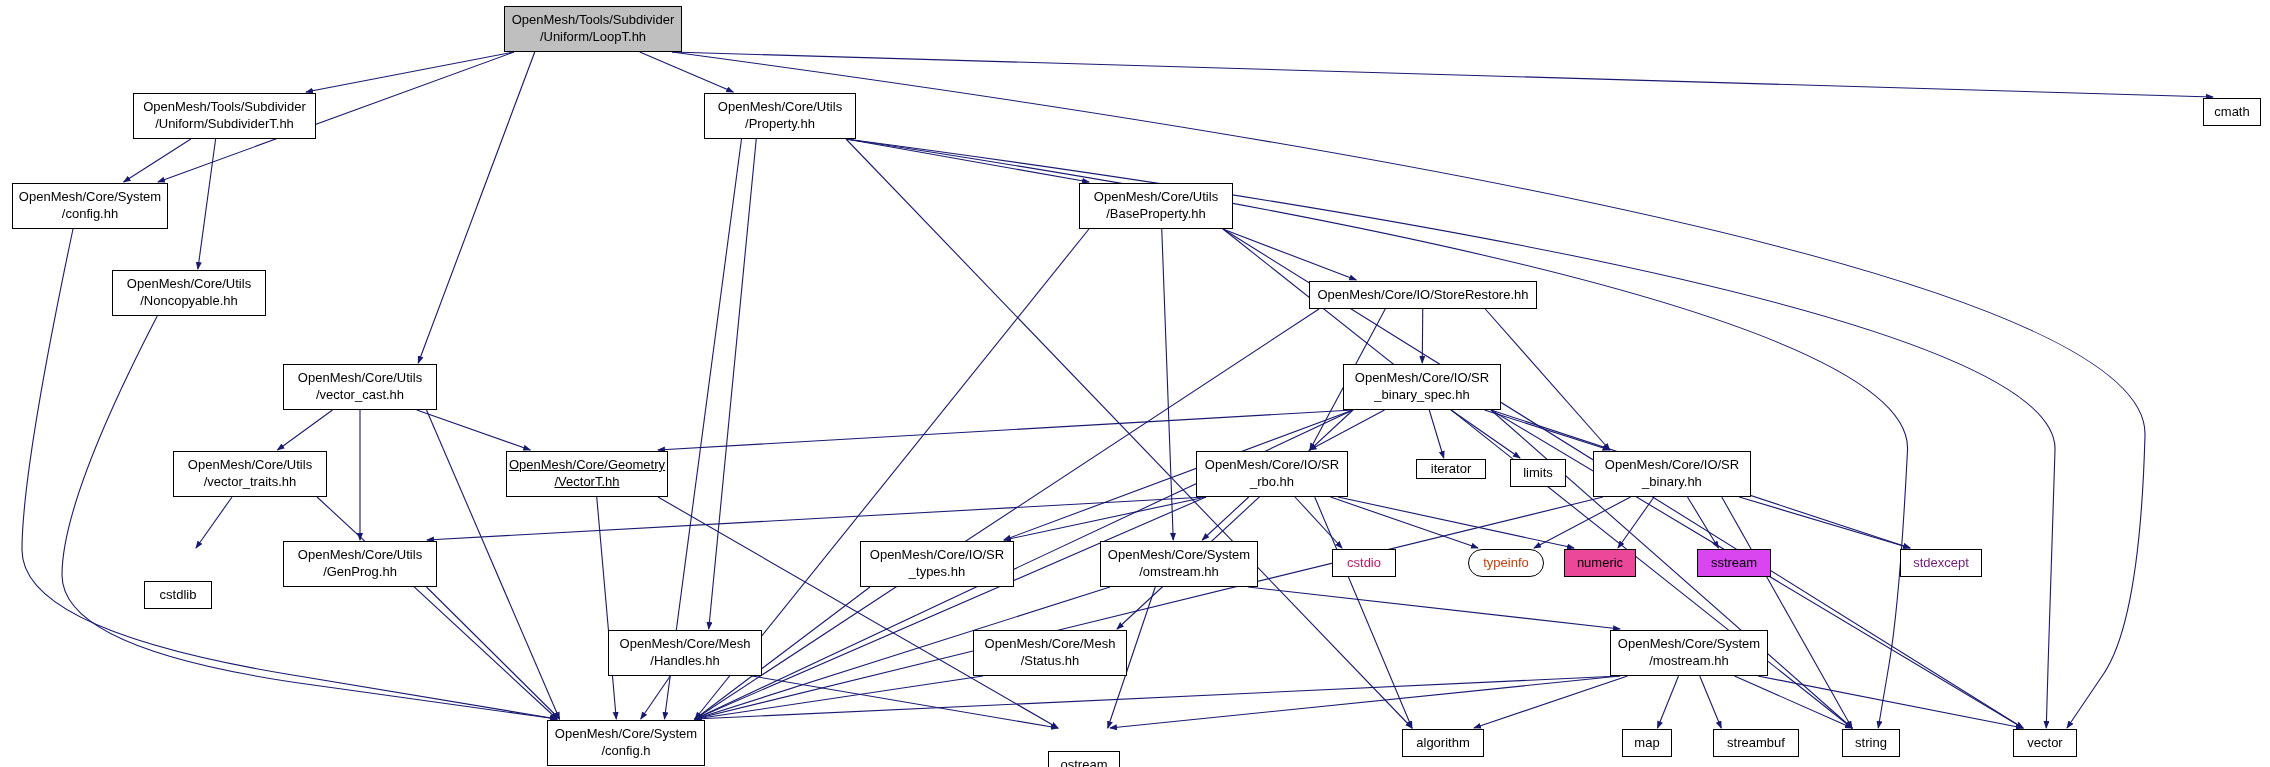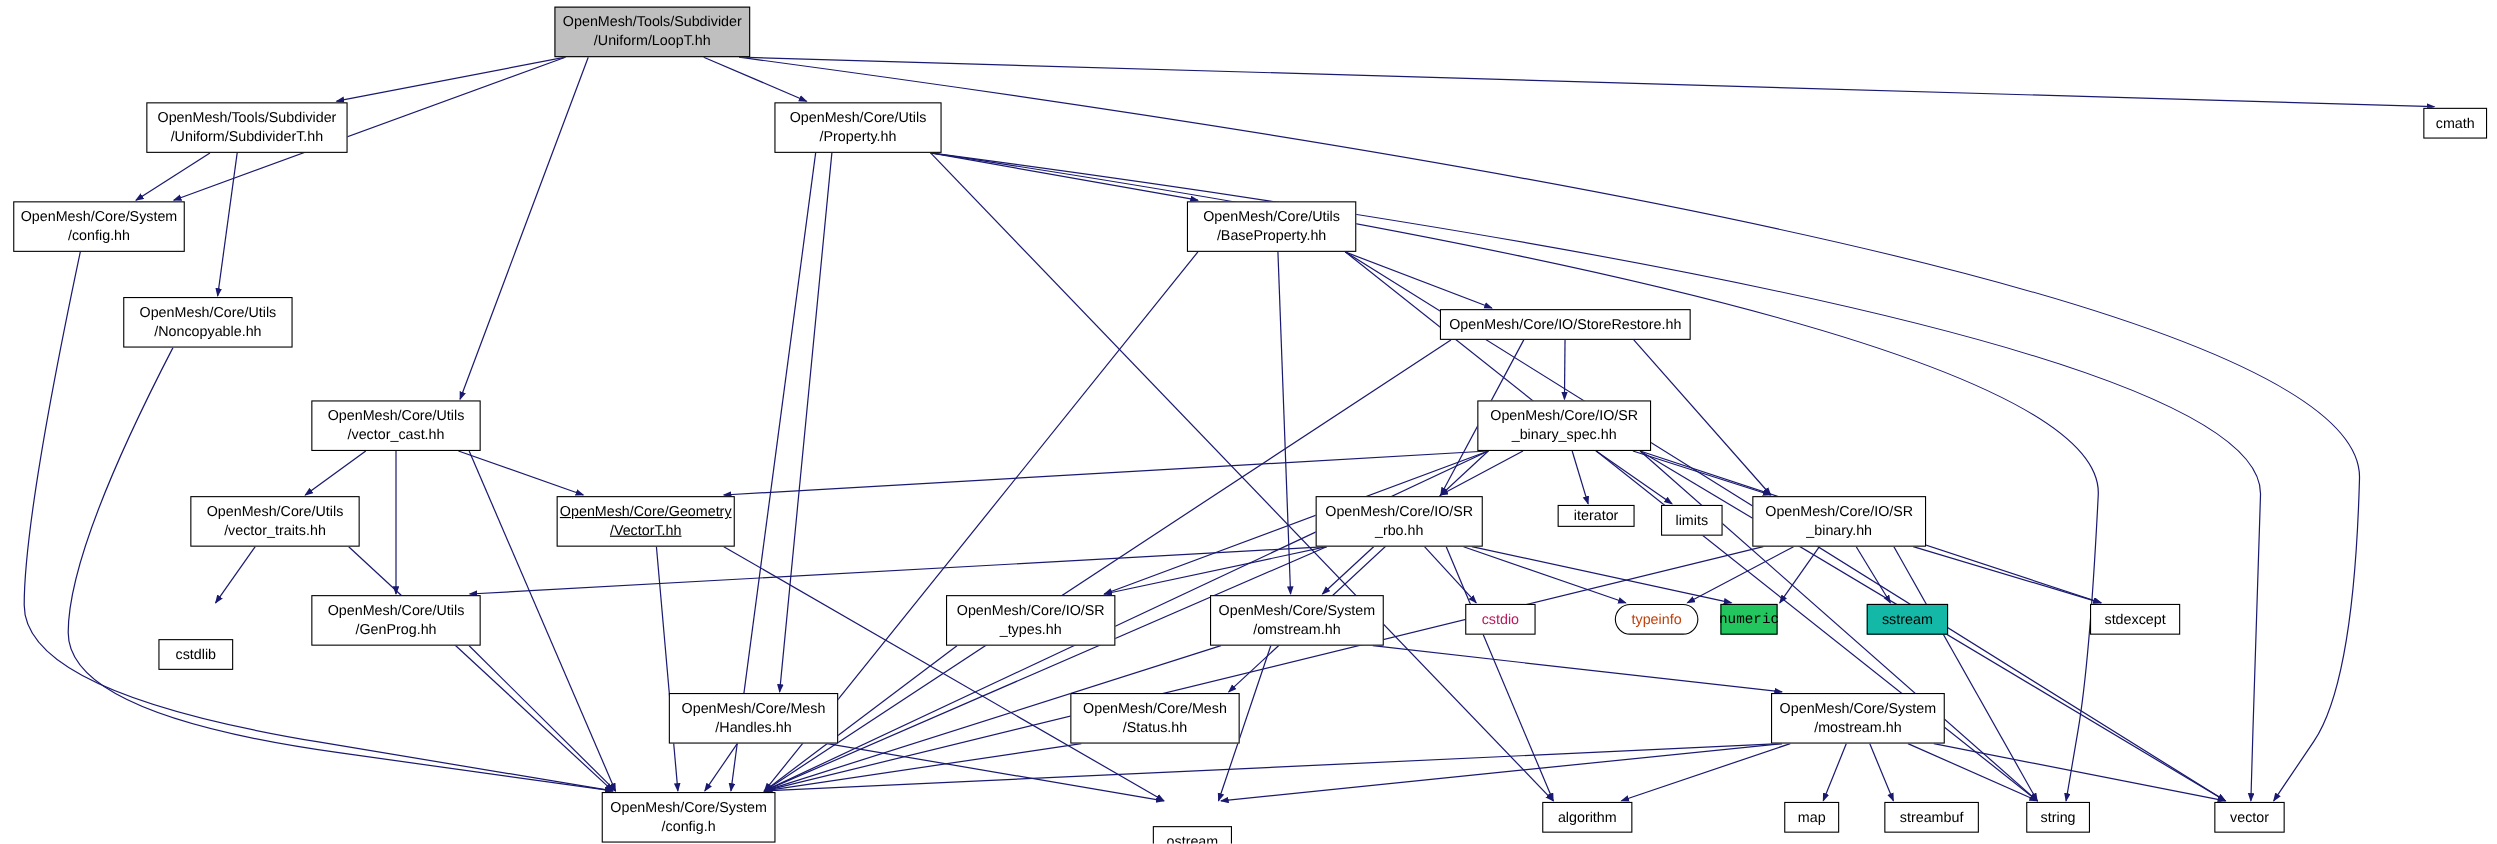--- a/index.html
+++ b/index.html
@@ -141,23 +141,23 @@
 _binary.hh</div>
       <div class="node" style="left: 144px; top: 581px; width: 68px; height: 28px; background: rgb(255, 255, 255); border-color: rgb(0, 0, 0); color: rgb(0, 0, 0);">cstdlib</div>
       <div class="node" style="left: 283px; top: 541px; width: 154px; height: 46px; background: rgb(255, 255, 255); border-color: rgb(0, 0, 0); color: rgb(0, 0, 0);">OpenMesh/Core/Utils
 /GenProg.hh</div>
       <div class="node" style="left: 860px; top: 541px; width: 154px; height: 46px; background: rgb(255, 255, 255); border-color: rgb(0, 0, 0); color: rgb(0, 0, 0);">OpenMesh/Core/IO/SR
 _types.hh</div>
       <div class="node" style="left: 1100px; top: 541px; width: 158px; height: 46px; background: rgb(255, 255, 255); border-color: rgb(0, 0, 0); color: rgb(0, 0, 0);">OpenMesh/Core/System
 /omstream.hh</div>
       <div class="node" style="left: 1332px; top: 549px; width: 64px; height: 28px; background: rgb(255, 255, 255); border-color: rgb(0, 0, 0); color: #be185d;">cstdio</div>
       <div class="node" style="left: 1468px; top: 549px; width: 76px; height: 28px; background: rgb(255, 255, 255); border-color: rgb(0, 0, 0); color: #c2410c; border-radius: 14px;">typeinfo</div>
-      <div class="node" style="left: 1564px; top: 549px; width: 52px; height: 28px; background: #22c55e; border-color: rgb(0, 0, 0); color: rgb(0, 0, 0); font-family: Liberation Mono, monospace;">numeric</div>
-      <div class="node" style="left: 1697px; top: 549px; width: 74px; height: 28px; background: #14b8a6; border-color: rgb(0, 0, 0); color: rgb(0, 0, 0);">sstream</div>
-      <div class="node" style="left: 1900px; top: 549px; width: 82px; height: 28px; background: rgb(255, 255, 255); border-color: rgb(0, 0, 0); color: #000000;">stdexcept</div>
+      <div class="node" style="left: 1564px; top: 549px; width: 72px; height: 28px; background: #ec4899; border-color: rgb(0, 0, 0); color: rgb(0, 0, 0);">numeric</div>
+      <div class="node" style="left: 1697px; top: 549px; width: 74px; height: 28px; background: #d946ef; border-color: rgb(0, 0, 0); color: rgb(0, 0, 0);">sstream</div>
+      <div class="node" style="left: 1900px; top: 549px; width: 82px; height: 28px; background: rgb(255, 255, 255); border-color: rgb(0, 0, 0); color: #701a75;">stdexcept</div>
       <div class="node" style="left: 608px; top: 630px; width: 154px; height: 46px; background: rgb(255, 255, 255); border-color: rgb(0, 0, 0); color: rgb(0, 0, 0);">OpenMesh/Core/Mesh
 /Handles.hh</div>
       <div class="node" style="left: 973px; top: 630px; width: 154px; height: 46px; background: rgb(255, 255, 255); border-color: rgb(0, 0, 0); color: rgb(0, 0, 0);">OpenMesh/Core/Mesh
 /Status.hh</div>
       <div class="node" style="left: 1610px; top: 630px; width: 158px; height: 46px; background: rgb(255, 255, 255); border-color: rgb(0, 0, 0); color: rgb(0, 0, 0);">OpenMesh/Core/System
 /mostream.hh</div>
       <div class="node" style="left: 547px; top: 720px; width: 158px; height: 46px; background: rgb(255, 255, 255); border-color: rgb(0, 0, 0); color: rgb(0, 0, 0);">OpenMesh/Core/System
 /config.h</div>
       <div class="node" style="left: 1048px; top: 729px; width: 72px; height: 28px; background: rgb(255, 255, 255); border-color: rgb(0, 0, 0); color: rgb(0, 0, 0); margin-top: 22px;">ostream</div>
       <div class="node" style="left: 1402px; top: 729px; width: 82px; height: 28px; background: rgb(255, 255, 255); border-color: rgb(0, 0, 0); color: rgb(0, 0, 0);">algorithm</div>

